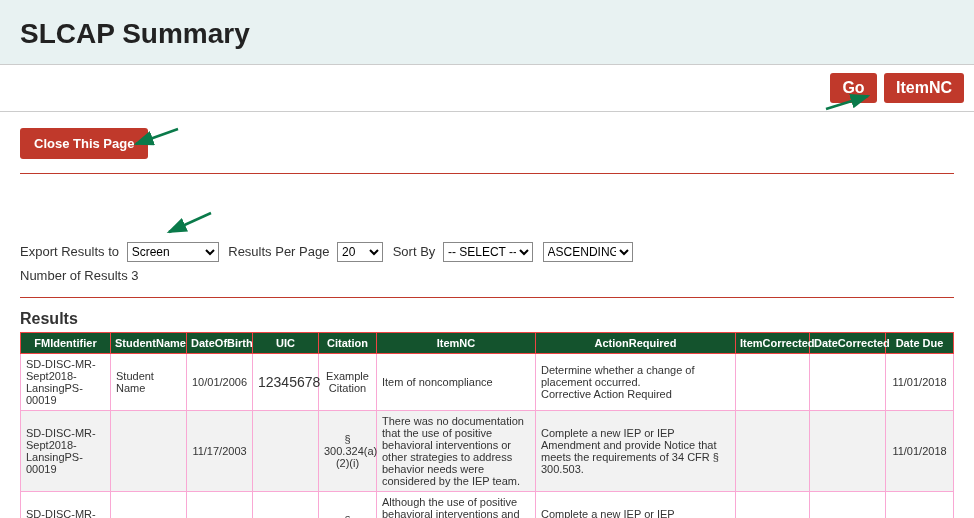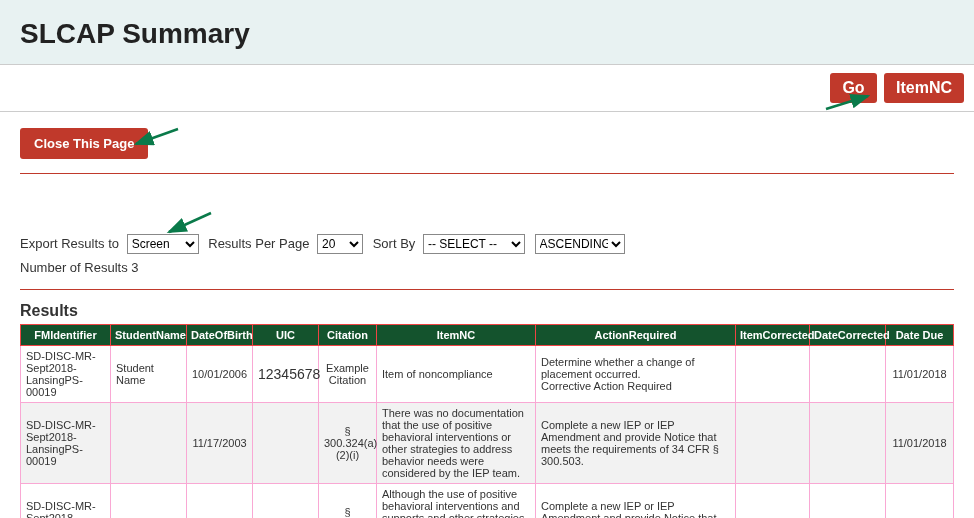--- a/index.html
+++ b/index.html
@@ -141,29 +141,29 @@
         </defs>
         <line x1="46" y1="3" x2="4" y2="18" stroke="#0a7a4a" stroke-width="2.5" marker-end="url(#ah2)"></line>
       </svg>
   </span>
 </div>
 
 <hr class="red">
 
 <div class="controls" style="position:relative;">
   <label>Export Results to</label>
-  <select style="width:72px;">
+  <select style="width:92px;margin-top:8px;">
     <option>Screen</option>
   </select>
   <label>Results Per Page</label>
   <select style="width:46px;">
     <option>20</option>
   </select>
   <label>Sort By</label>
-  <select style="width:102px;">
+  <select style="width:90px;">
     <option>-- SELECT --</option>
   </select>
   <select style="width:90px;">
     <option>ASCENDING</option>
   </select>
   <span class="arrow" style="left:165px; top:36px;">
     <svg width="50" height="28">
         <defs>
           <marker id="ah3" markerWidth="8" markerHeight="8" refX="7" refY="3" orient="auto">
             <path d="M0,0 L8,3 L0,6 Z" fill="#0a7a4a"></path>

